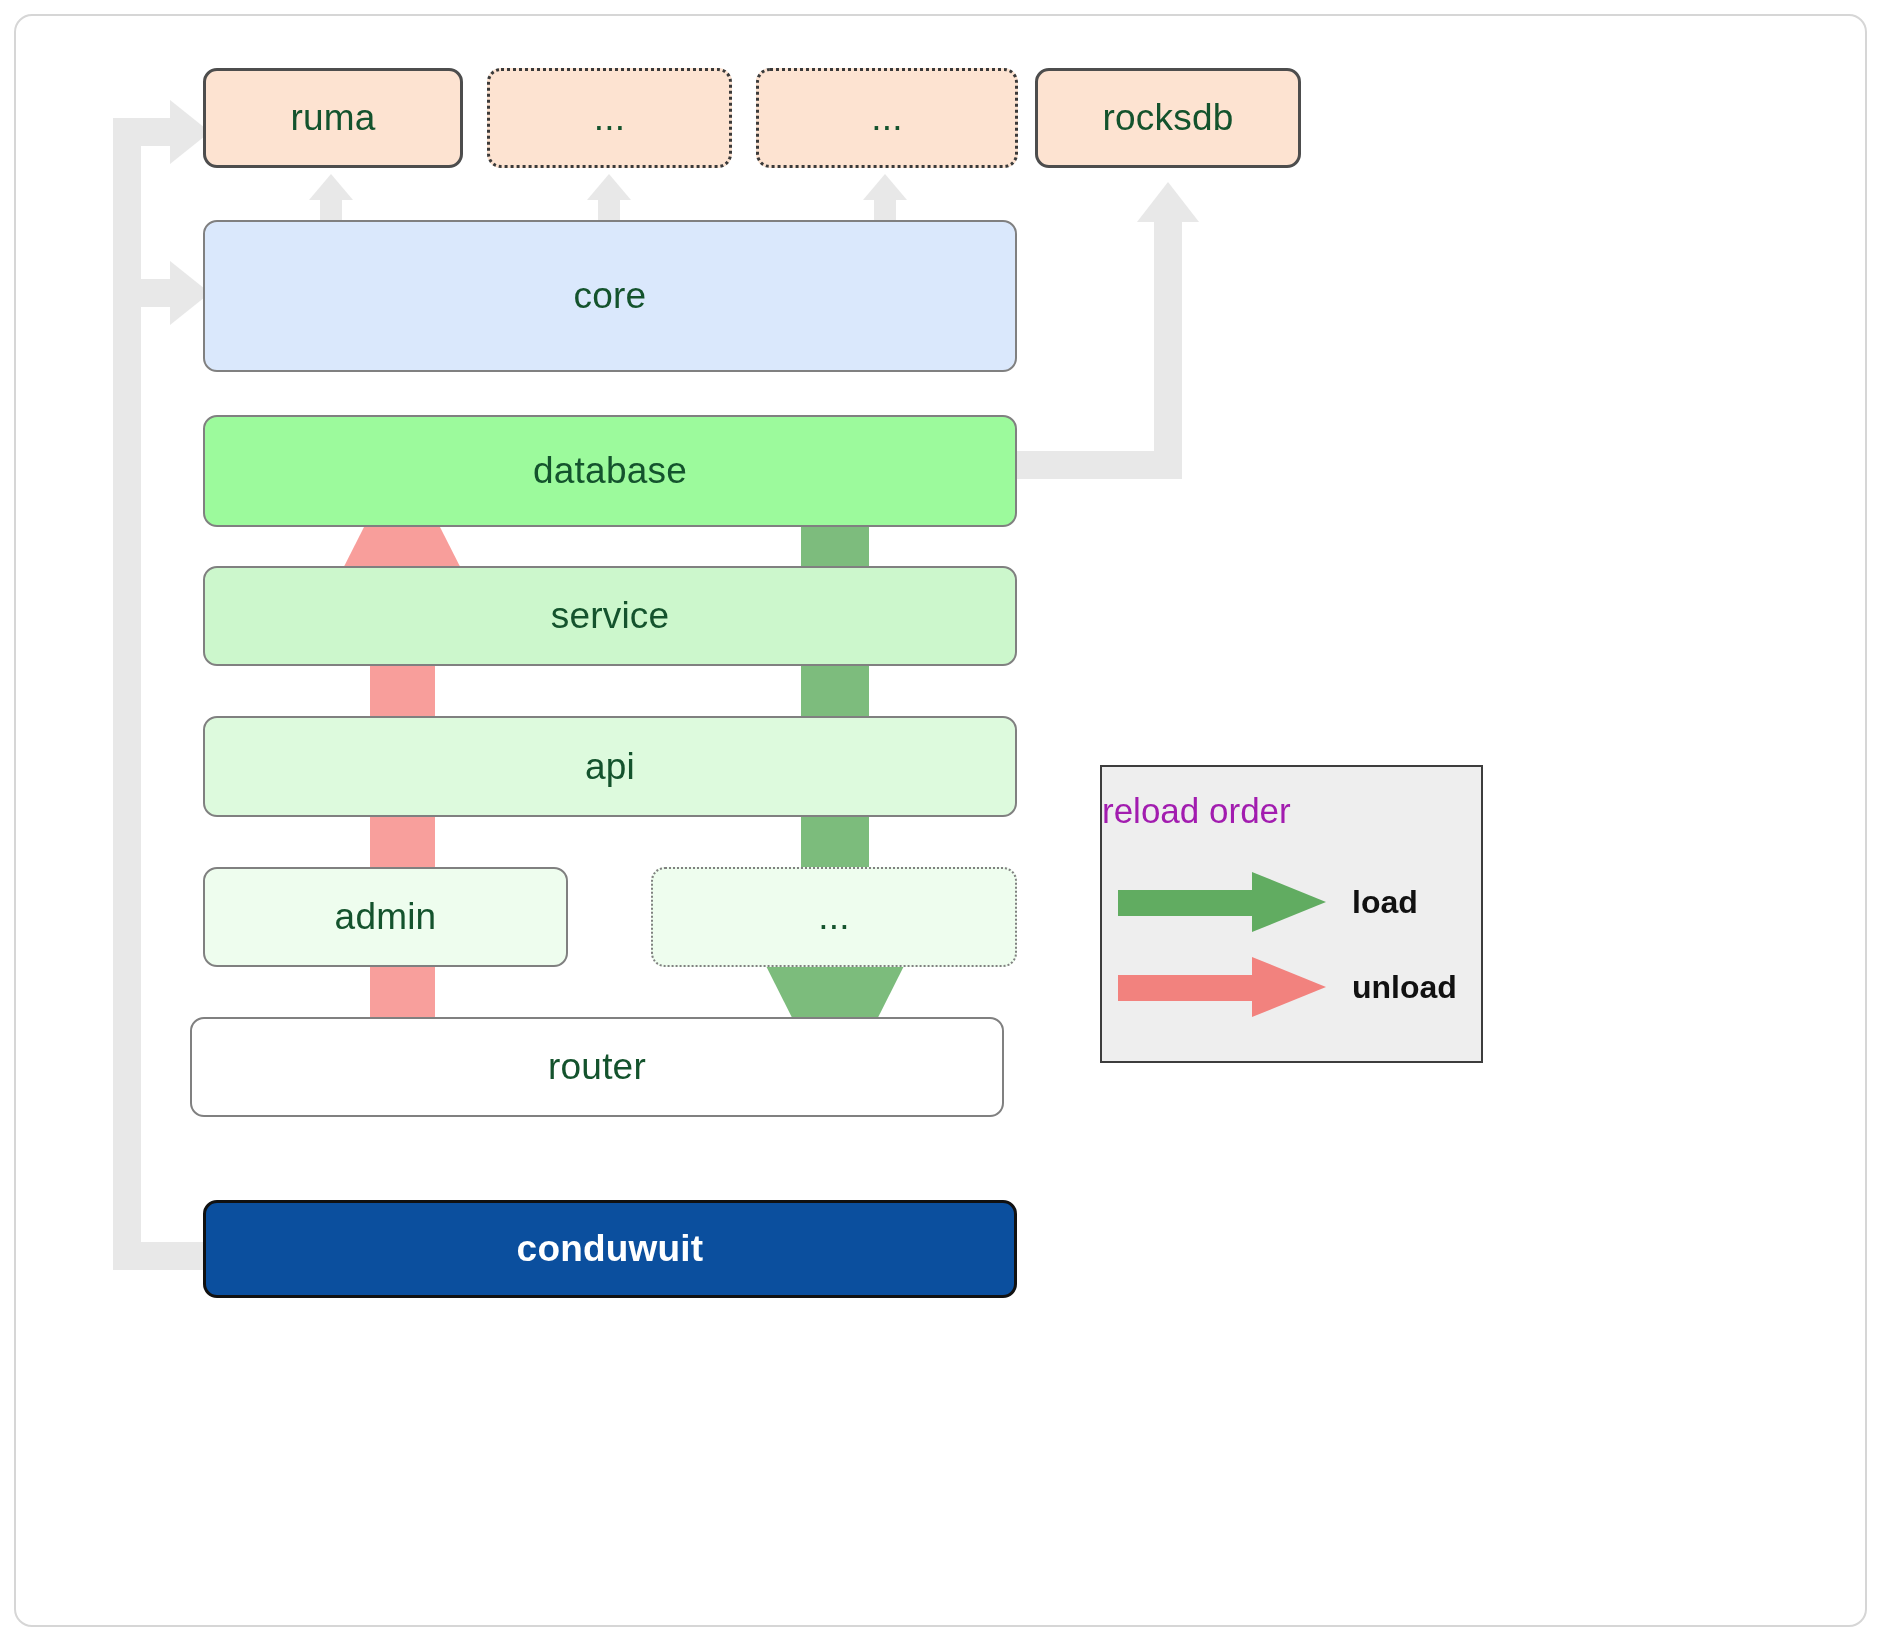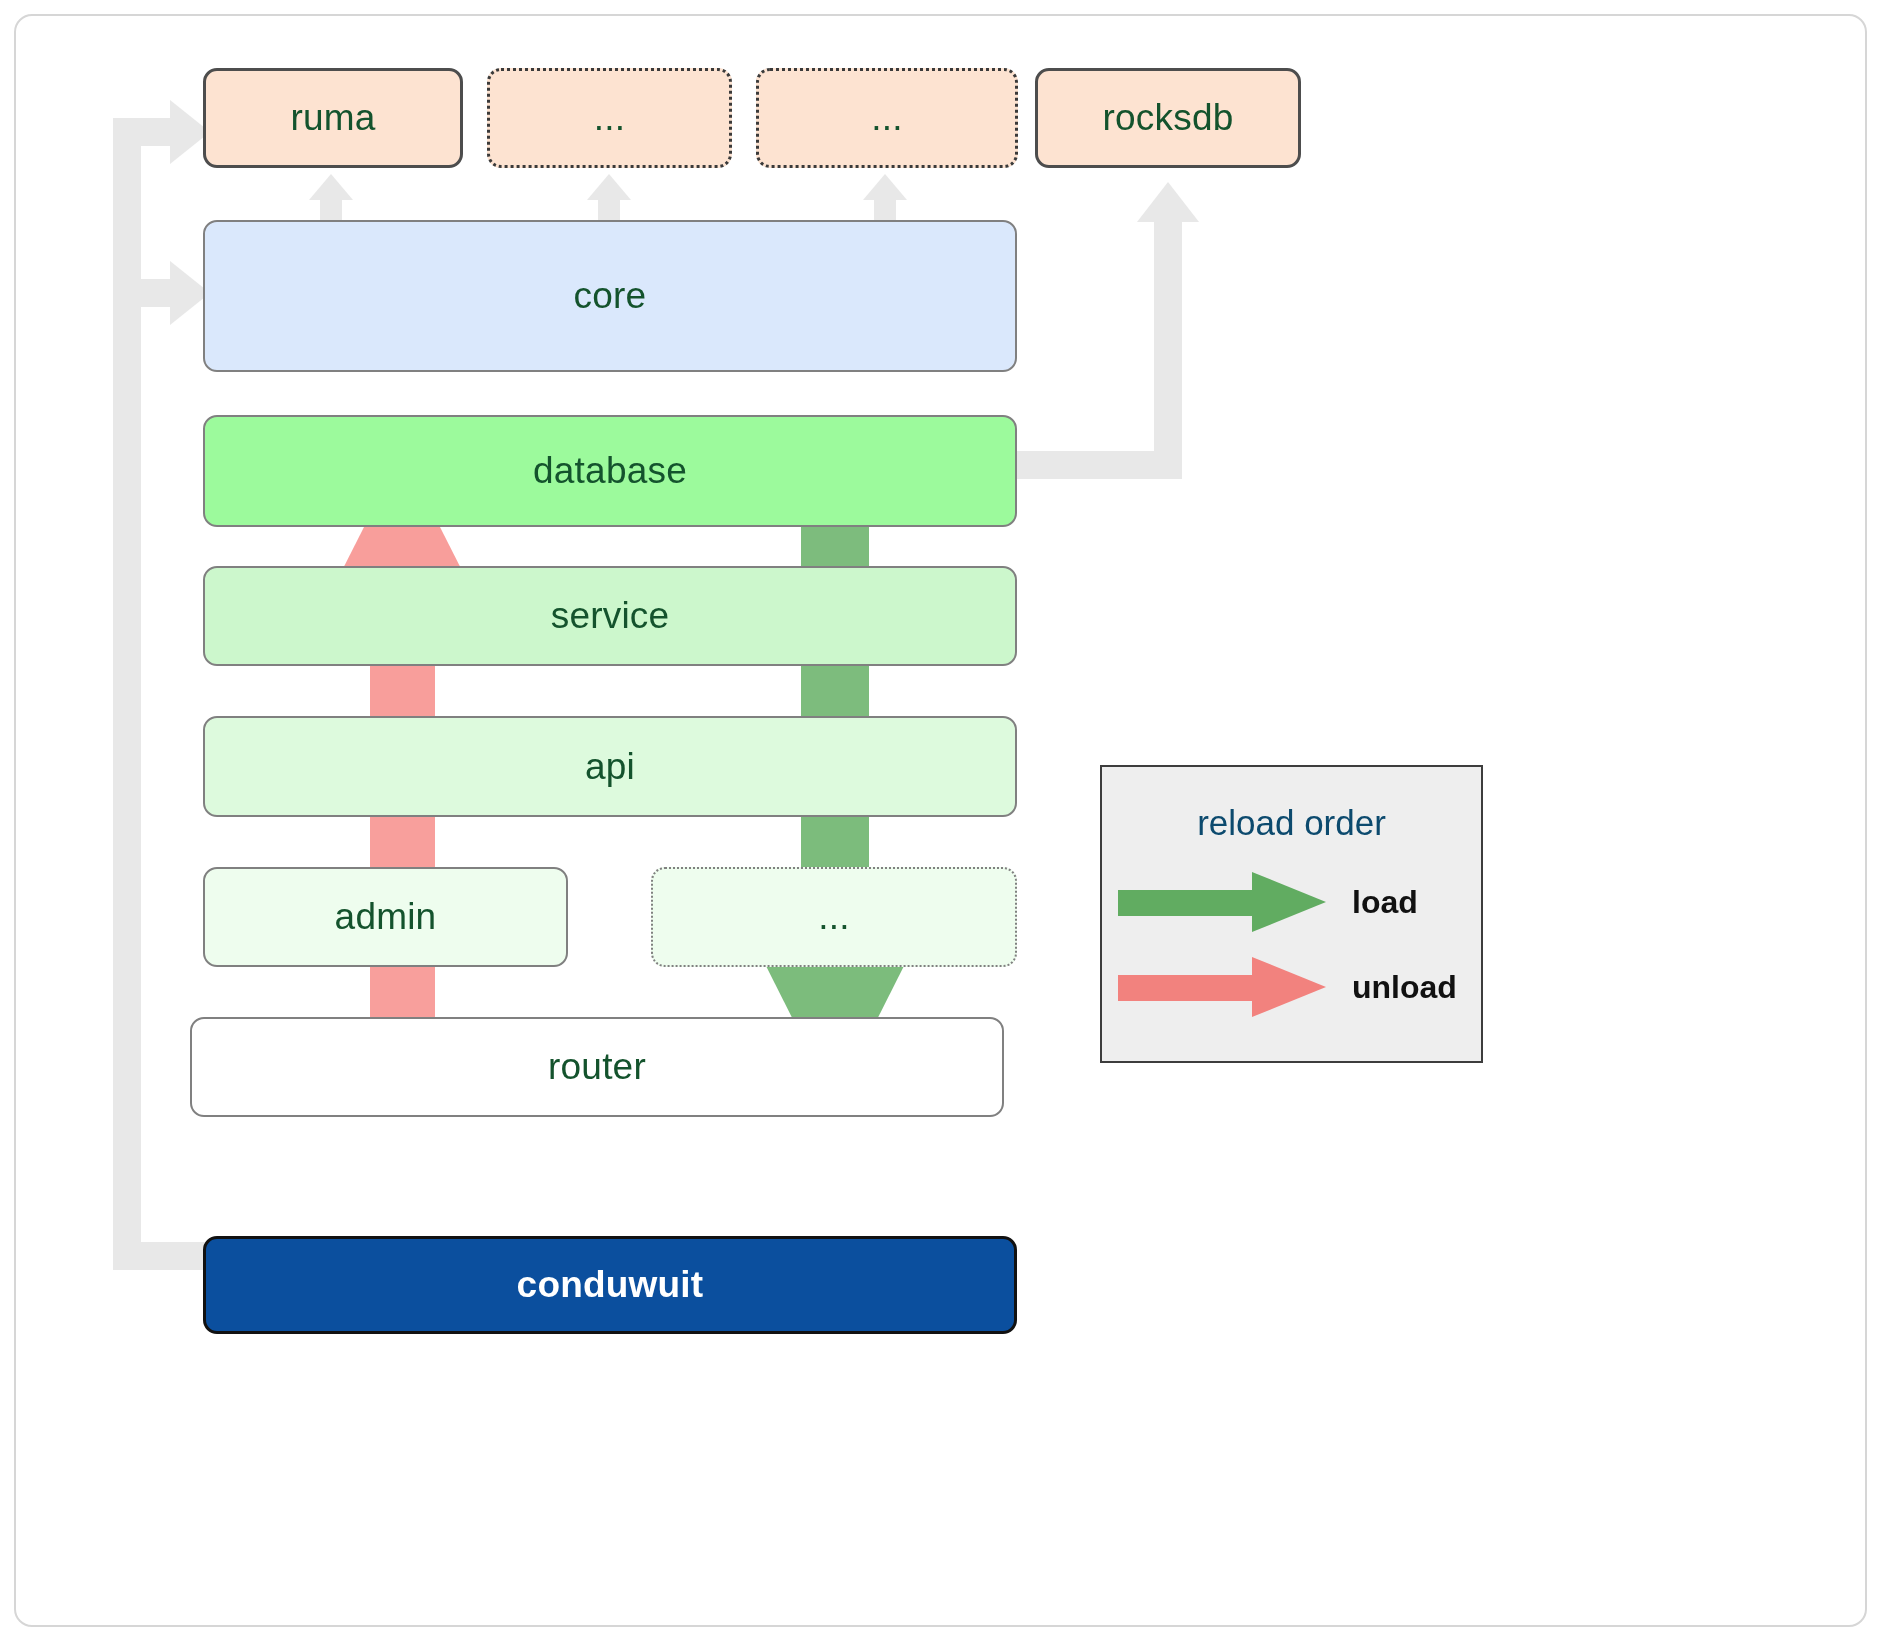--- a/index.html
+++ b/index.html
@@ -27,30 +27,30 @@
   
   .b-gray{border:2px solid #808080;border-radius:14px;}
   .b-gray-dot{border:2px dotted #808080;border-radius:14px;}
   .blue{background:#dae8fc;}
   .g1{background:#9cfa9c;}
   .g2{background:#ccf7cc;}
   .g3{background:#ddfadd;}
   .g4{background:#eefdee;}
   .white{background:#ffffff;}
 
-  .navy{background:#0b4f9e;border:3px solid #111111;border-radius:14px;color:#ffffff;font-weight:700;margin-top:36px;}
+  .navy{background:#0b4f9e;border:3px solid #111111;border-radius:14px;color:#ffffff;font-weight:700;}
 
   
   .legend{
     position:absolute;left:1100px;top:765px;width:383px;height:298px;
     background:#eeeeee;border:2px solid #3d3d3d;box-sizing:border-box;
   }
   .legend-title{
-    position:absolute;left:0;top:36px;width:100%;text-align:center;
-    font-size:35px;color:#0c4a6e;
+    position:absolute;left:0;top:24px;width:100%;text-align:left;
+    font-size:35px;color:#a21caf;
   }
   .legend-row{position:absolute;left:0;width:100%;height:60px;}
   .legend-label{
     position:absolute;left:250px;top:50%;transform:translateY(-50%);
     font-size:32px;color:#111111;white-space:nowrap;font-weight:bold;
   }
   .legend-arrow{position:absolute;left:10px;top:0;width:230px;height:60px;}
 </style>
 </head>
 <body>

